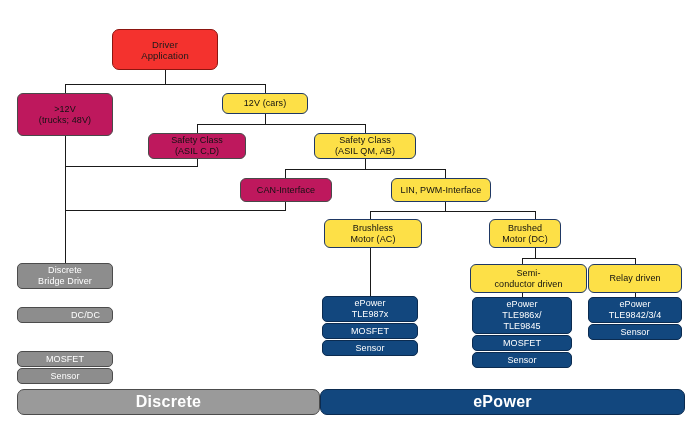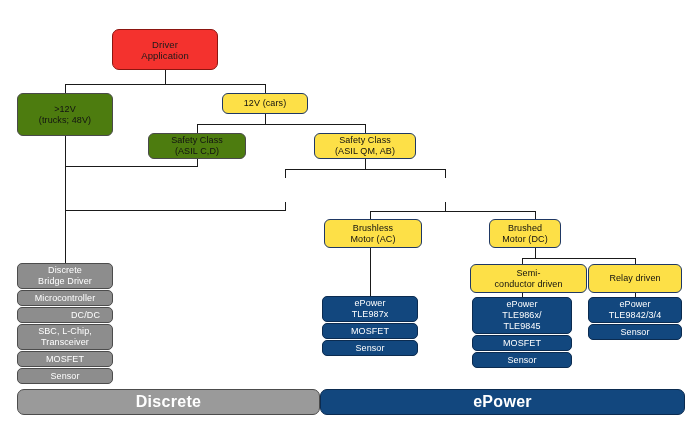--- a/index.html
+++ b/index.html
@@ -32,21 +32,21 @@
     color:#1a1a1a;
     font-size:9.5px;
     border-radius:7px;
   }
   .n-blue{
     background:#fde047;
     border:1px solid #1f3864;
     color:#101010;
   }
   .n-gray{
-    background:#4d7c0f;
+    background:#be185d;
     border:1px solid #494949;
     color:#121212;
   }
   .n-grayfill{
     background:#8d8d8d;
     border:1px solid #4c4c4c;
     color:#ffffff;
     border-radius:5px;
   }
   .n-navy{
@@ -133,39 +133,38 @@
 (trucks; 48V)</div>
 
   <div class="node n-blue" style="left:222px;top:85px;width:86px;height:21px;">12V (cars)</div>
 
   <div class="node n-gray" style="left:148px;top:125px;width:98px;height:26px;">Safety Class
 (ASIL C,D)</div>
 
   <div class="node n-blue" style="left:314px;top:125px;width:102px;height:26px;">Safety Class
 (ASIL QM, AB)</div>
 
+  <div class="node n-gray" style="left:240px;top:170px;width:92px;height:24px;">CAN-Interface</div>
 
+  <div class="node n-blue" style="left:391px;top:170px;width:100px;height:24px;">LIN, PWM-Interface</div>
 
   <div class="node n-blue" style="left:324px;top:211px;width:98px;height:29px;">Brushless
 Motor (AC)</div>
 
   <div class="node n-blue" style="left:489px;top:211px;width:72px;height:29px;">Brushed
 Motor (DC)</div>
 
   <div class="node n-blue" style="left:470px;top:256px;width:117px;height:29px;">Semi-
 conductor driven</div>
 
   <div class="node n-blue" style="left:588px;top:256px;width:94px;height:29px;">Relay driven</div>
 
   <div class="node n-grayfill" style="left:17px;top:255px;width:96px;height:26px;">Discrete
 Bridge Driver</div>
-  <div class="node n-grayfill" style="left:17px;top:282px;width:96px;height:16px;">Microcontroller</div>
   <div class="node n-grayfill" style="left:17px;top:299px;width:96px;height:16px;padding-left:43px;">DC/DC</div>
-  <div class="node n-grayfill" style="left:17px;top:316px;width:96px;height:26px;">SBC, L-Chip,
-Transceiver</div>
   <div class="node n-grayfill" style="left:17px;top:343px;width:96px;height:16px;">MOSFET</div>
   <div class="node n-grayfill" style="left:17px;top:360px;width:96px;height:16px;">Sensor</div>
 
   <div class="node n-navy" style="left:322px;top:288px;width:96px;height:26px;">ePower
 TLE987x</div>
   <div class="node n-navy" style="left:322px;top:315px;width:96px;height:16px;">MOSFET</div>
   <div class="node n-navy" style="left:322px;top:332px;width:96px;height:16px;">Sensor</div>
 
   <div class="node n-navy" style="left:472px;top:289px;width:100px;height:37px;">ePower
 TLE986x/

